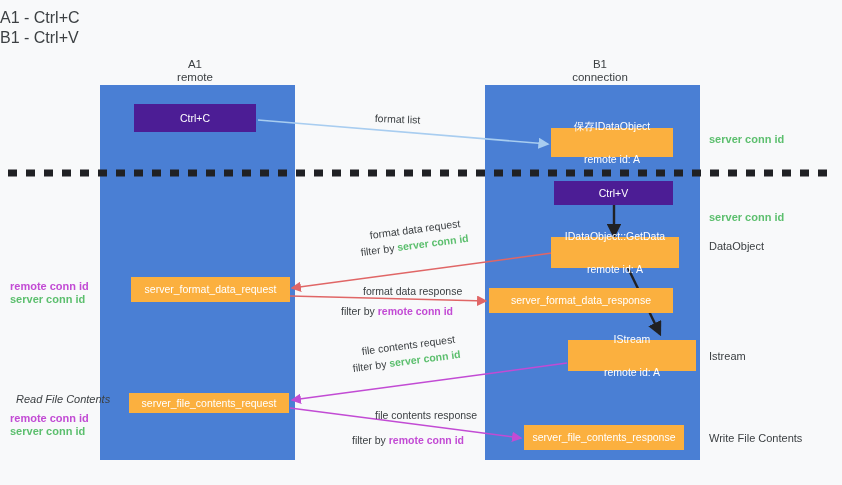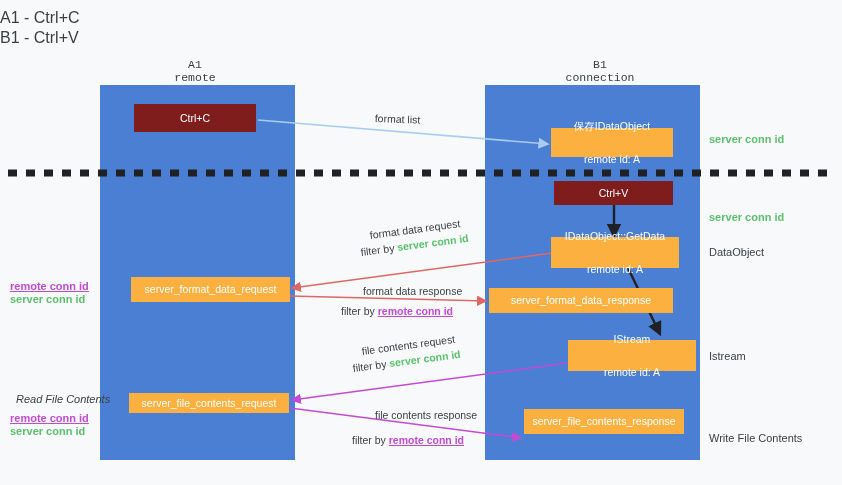--- a/index.html
+++ b/index.html
@@ -12,40 +12,40 @@
   }
   #canvas{position:absolute;left:0;top:0;width:842px;height:485px;}
 
   .title{
     position:absolute;left:0;top:8px;width:842px;
     text-align:left;color:#3c4043;font-size:16px;line-height:20px;
   }
 
   .col-header{
     position:absolute;text-align:center;color:#3c4043;
-    font-size:11.5px;line-height:13px;font-family:Liberation Mono, monospace;
+    font-size:11.5px;line-height:13px;
   }
 
   .lane{position:absolute;background:#4a7fd4;}
 
   .box{
     position:absolute;display:flex;flex-direction:column;
     align-items:center;justify-content:center;
     color:#ffffff;font-size:10.5px;line-height:12.5px;text-align:center;
     box-sizing:border-box;
   }
-  .box.green{background:#7f1d1d;text-align:right;}
+  .box.green{background:#4c1d95;text-align:right;}
   .box.orange{background:#fbb03f;}
   .box .l2{font-size:10.5px;margin-top:20px;}
 
   .side-label{
     position:absolute;font-size:11px;line-height:14px;color:#3c4043;
   }
   .green-txt{color:#5cbf6e;font-weight:bold;}
-  .purple-txt{color:#c24bd4;font-weight:bold;text-decoration:underline;}
+  .purple-txt{color:#c24bd4;font-weight:bold;}
   .plain-txt{color:#3c4043;}
 
   .edge-label{
     position:absolute;font-size:10.5px;line-height:13px;color:#3c4043;
     white-space:nowrap;transform-origin:left top;
   }
   .edge-label .green-txt{font-weight:bold;}
   .edge-label .purple-txt{font-weight:bold;}
 
   svg{position:absolute;left:0;top:0;}
@@ -134,27 +134,27 @@
 
   <div class="box orange" style="left:568px;top:340px;width:128px;height:31px;">
     <div>IStream</div>
     <div class="l2">remote id: A</div>
   </div>
 
   <div class="box orange" style="left:129px;top:393px;width:160px;height:20px;">
     <div>server_file_contents_request</div>
   </div>
 
-  <div class="box orange" style="left:524px;top:409px;width:160px;height:25px;">
+  <div class="box orange" style="left:524px;top:425px;width:160px;height:25px;">
     <div>server_file_contents_response</div>
   </div>
 
   <div class="side-label green-txt" style="left:709px;top:132px;">server conn id</div>
   <div class="side-label green-txt" style="left:709px;top:210px;">server conn id</div>
-  <div class="side-label plain-txt" style="left:709px;top:245px;">DataObject</div>
+  <div class="side-label plain-txt" style="left:709px;top:239px;">DataObject</div>
   <div class="side-label plain-txt" style="left:709px;top:349px;">Istream</div>
   <div class="side-label plain-txt" style="left:709px;top:431px;">Write File Contents</div>
 
   <div class="side-label purple-txt" style="left:10px;top:279px;">remote conn id</div>
   <div class="side-label green-txt" style="left:10px;top:292px;">server conn id</div>
 
   <div class="side-label plain-txt" style="left:16px;top:392px;font-style:italic;">Read File Contents</div>
   <div class="side-label purple-txt" style="left:10px;top:411px;">remote conn id</div>
   <div class="side-label green-txt" style="left:10px;top:424px;">server conn id</div>
 

